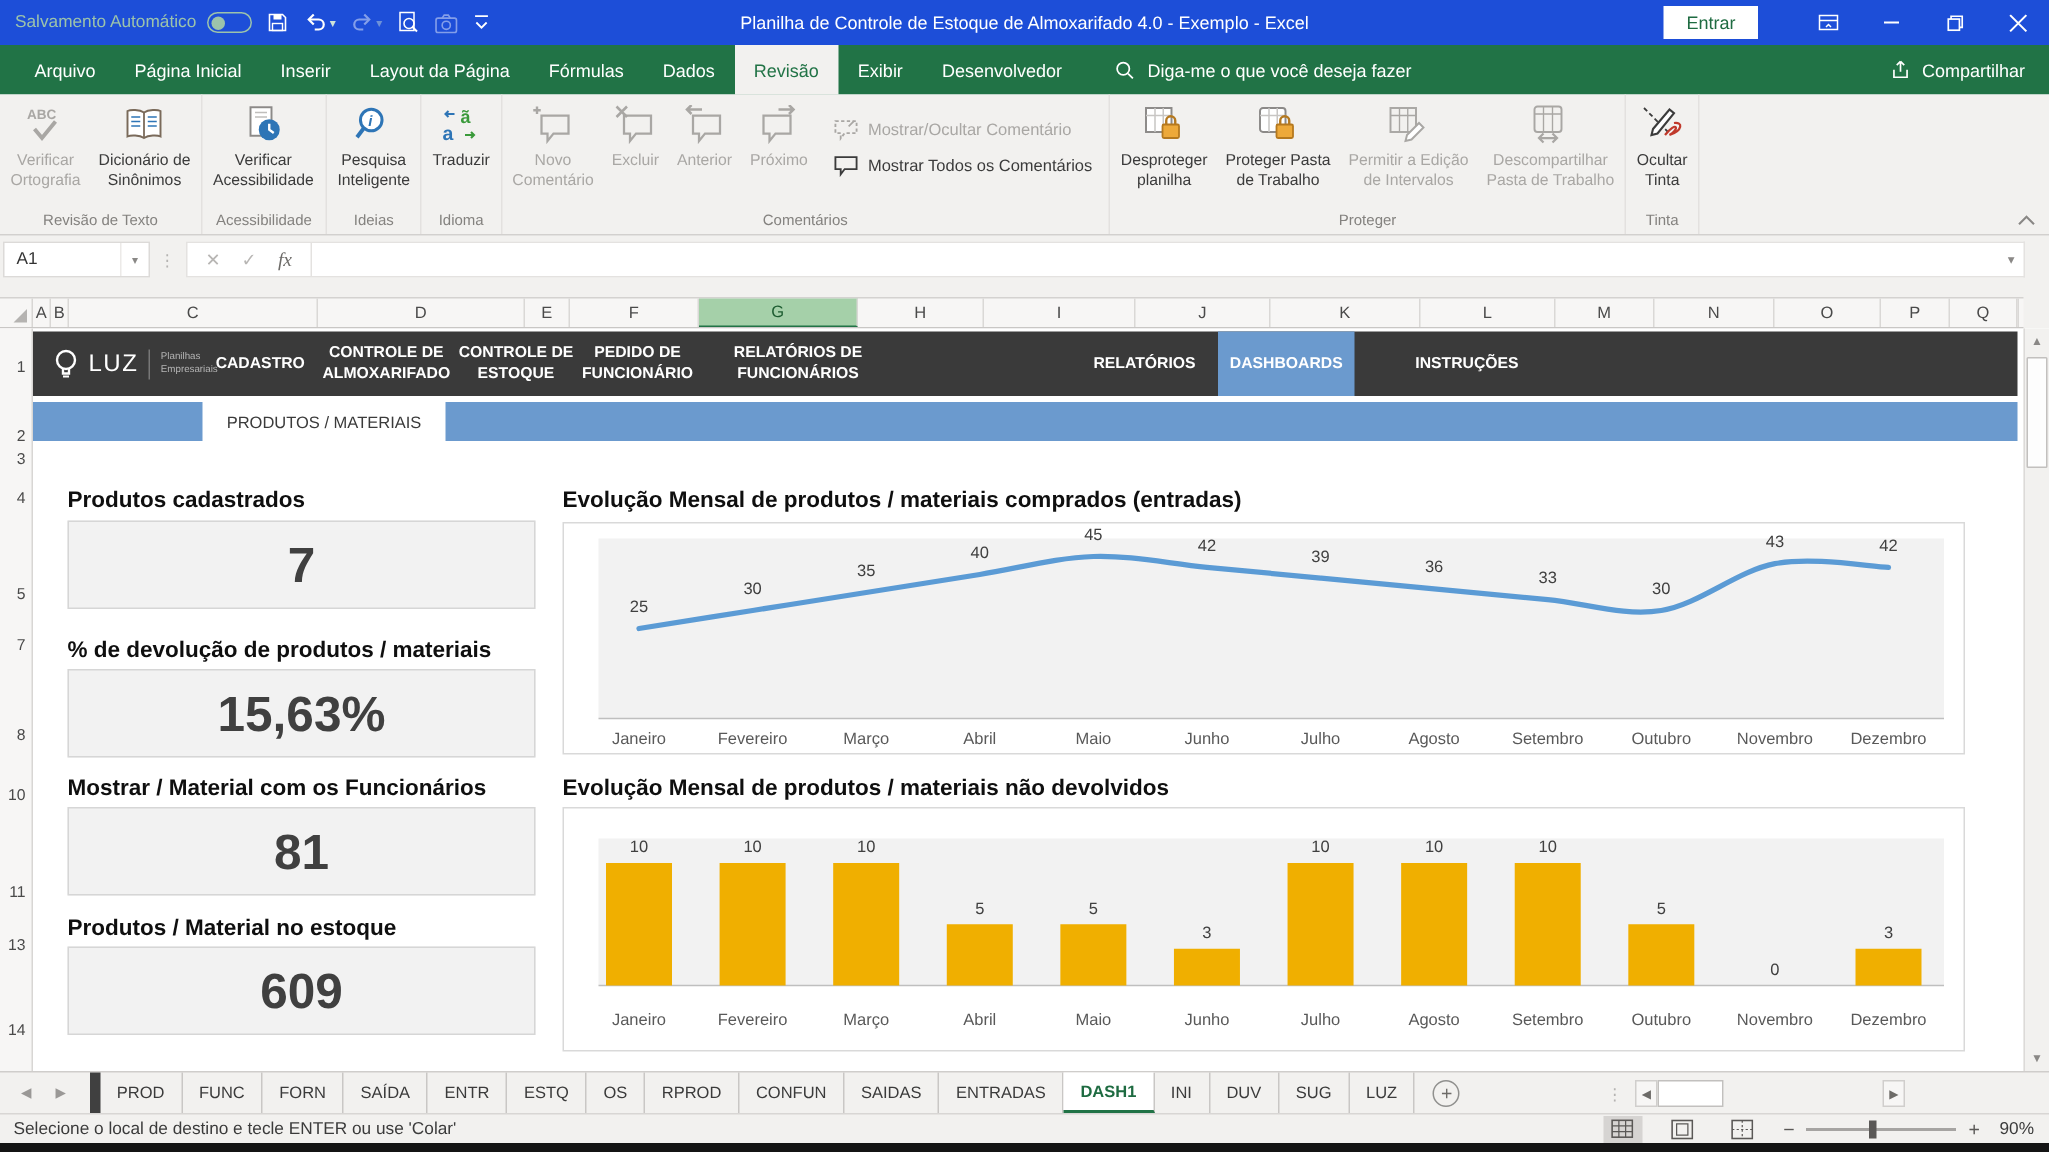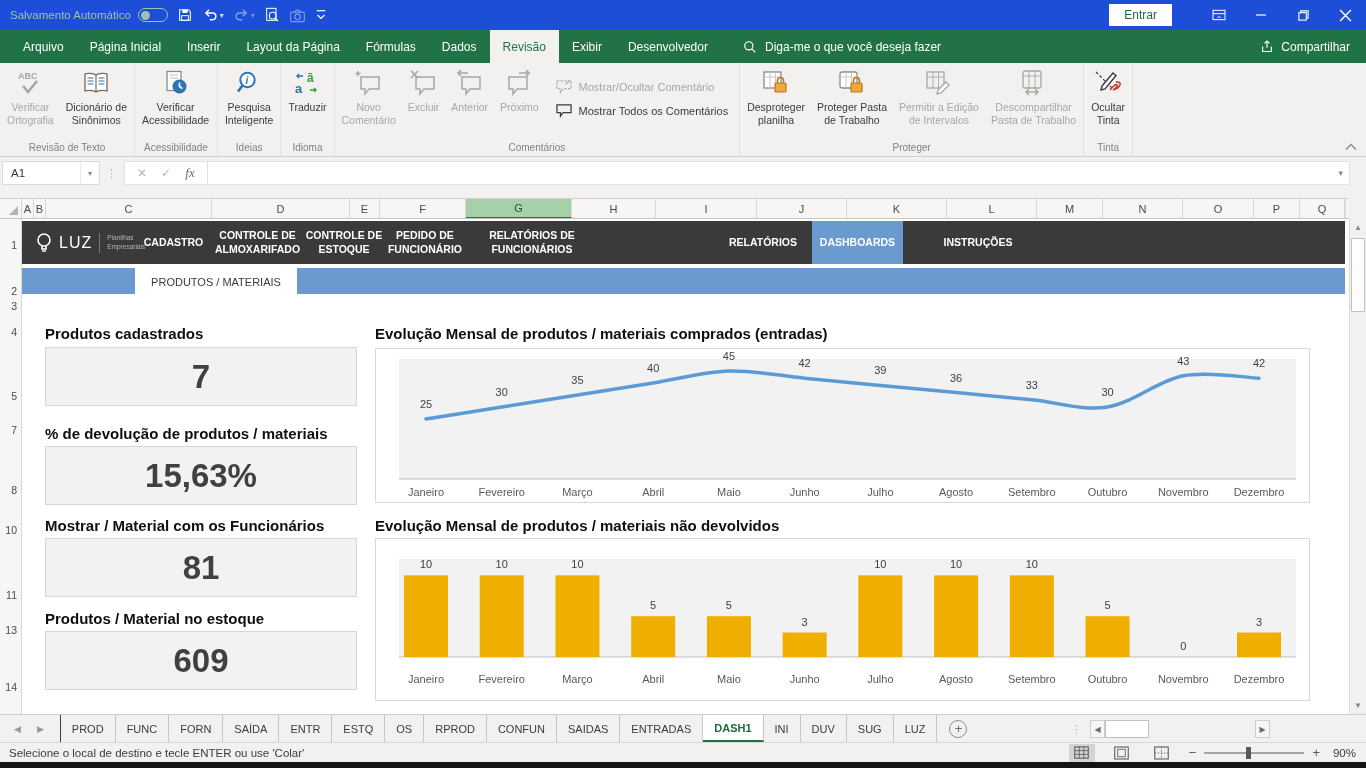--- a/index.html
+++ b/index.html
@@ -78,21 +78,21 @@
 .kpicard{position:absolute;left:23px;width:312px;height:59px;background:#f2f2f2;border:1px solid #d6d6d6;display:flex;align-items:center;justify-content:center}
 .kpival{font-size:33px;font-weight:bold;color:#404040}
 .charttitle{position:absolute;left:353px;width:935px;font-size:15px;font-weight:bold;color:#0f0f0f;white-space:nowrap}
 .chartcard{position:absolute;left:353px;width:935px;background:#fff;border:1px solid #d9d9d9}
 
 .tabrow{height:28px;background:#f2f1ef;border-top:1px solid #cfcdcb;display:flex;align-items:stretch;position:relative}
 .tnav{display:flex;align-items:center;gap:16px;padding:0 16px 0 14px;color:#9a9896;font-size:9px}
 .tnav span{cursor:pointer}
 .stabs{display:flex;align-items:stretch}
 .stab{display:flex;align-items:center;padding:0 11px;font-size:11px;color:#3b3b3b;border-right:1px solid #c9c7c5;cursor:pointer;white-space:nowrap}
-.stab:first-child{border-left:1px solid #404040}
+.stab:first-child{border-left:7px solid #404040}
 .stab.active{background:#fff;color:#1e6b41;font-weight:bold;border-bottom:2px solid #217346}
 .addsheet{width:18px;height:18px;border:1px solid #90908e;border-radius:50%;color:#6d6b68;font-size:13px;line-height:15px;text-align:center;margin:auto 0 auto 12px;cursor:pointer}
 .hscroll{position:absolute;right:96px;top:4px;display:flex;align-items:center;gap:0;height:20px}
 .hdots{color:#b5b3b1;font-size:11px;margin-right:8px}
 .harrow{width:15px;height:18px;border:1px solid #d0cecc;background:#f7f6f5;color:#6d6b68;font-size:8px;display:flex;align-items:center;justify-content:center;cursor:pointer}
 .hthumb{width:44px;height:18px;background:#fff;border:1px solid #c2c0be;cursor:grab}
 .htrack{width:106px;height:18px}
 
 .statusbar{height:20px;background:#f2f1ef;border-top:1px solid #d8d6d4;display:flex;align-items:center;font-size:11.5px;color:#3b3b3b;padding-left:9px}
 .sright{margin-left:auto;display:flex;align-items:center;gap:14px;padding-right:10px}
@@ -149,20 +149,21 @@
           <circle cx="12" cy="13" r="4" fill="none" stroke="#fff" stroke-width="1.6"></circle>
         </svg>
     </span>
     <span class="qbtn">
       <svg width="12" height="14" viewBox="0 0 14 16">
           <path d="M2 3h10" stroke="#fff" stroke-width="1.4"></path>
           <path d="M3 8l4 4 4-4" fill="none" stroke="#fff" stroke-width="1.4"></path>
         </svg>
     </span>
   </div>
+  <div class="wintitle">Planilha de Controle de Estoque de Almoxarifado 4.0  -  Exemplo  -  Excel</div>
   <div class="tbright">
     <div class="entrar">Entrar</div>
     <div class="winbtn">
       <svg width="16" height="16" viewBox="0 0 24 24">
           <rect x="3" y="5" width="18" height="14" fill="none" stroke="#fff" stroke-width="1.5"></rect>
           <path d="M3 10h18" stroke="#fff" stroke-width="1.5"></path>
           <path d="M9.5 16.5 12 14l2.5 2.5" fill="none" stroke="#fff" stroke-width="1.5"></path>
         </svg>
     </div>
     <div class="winbtn">

